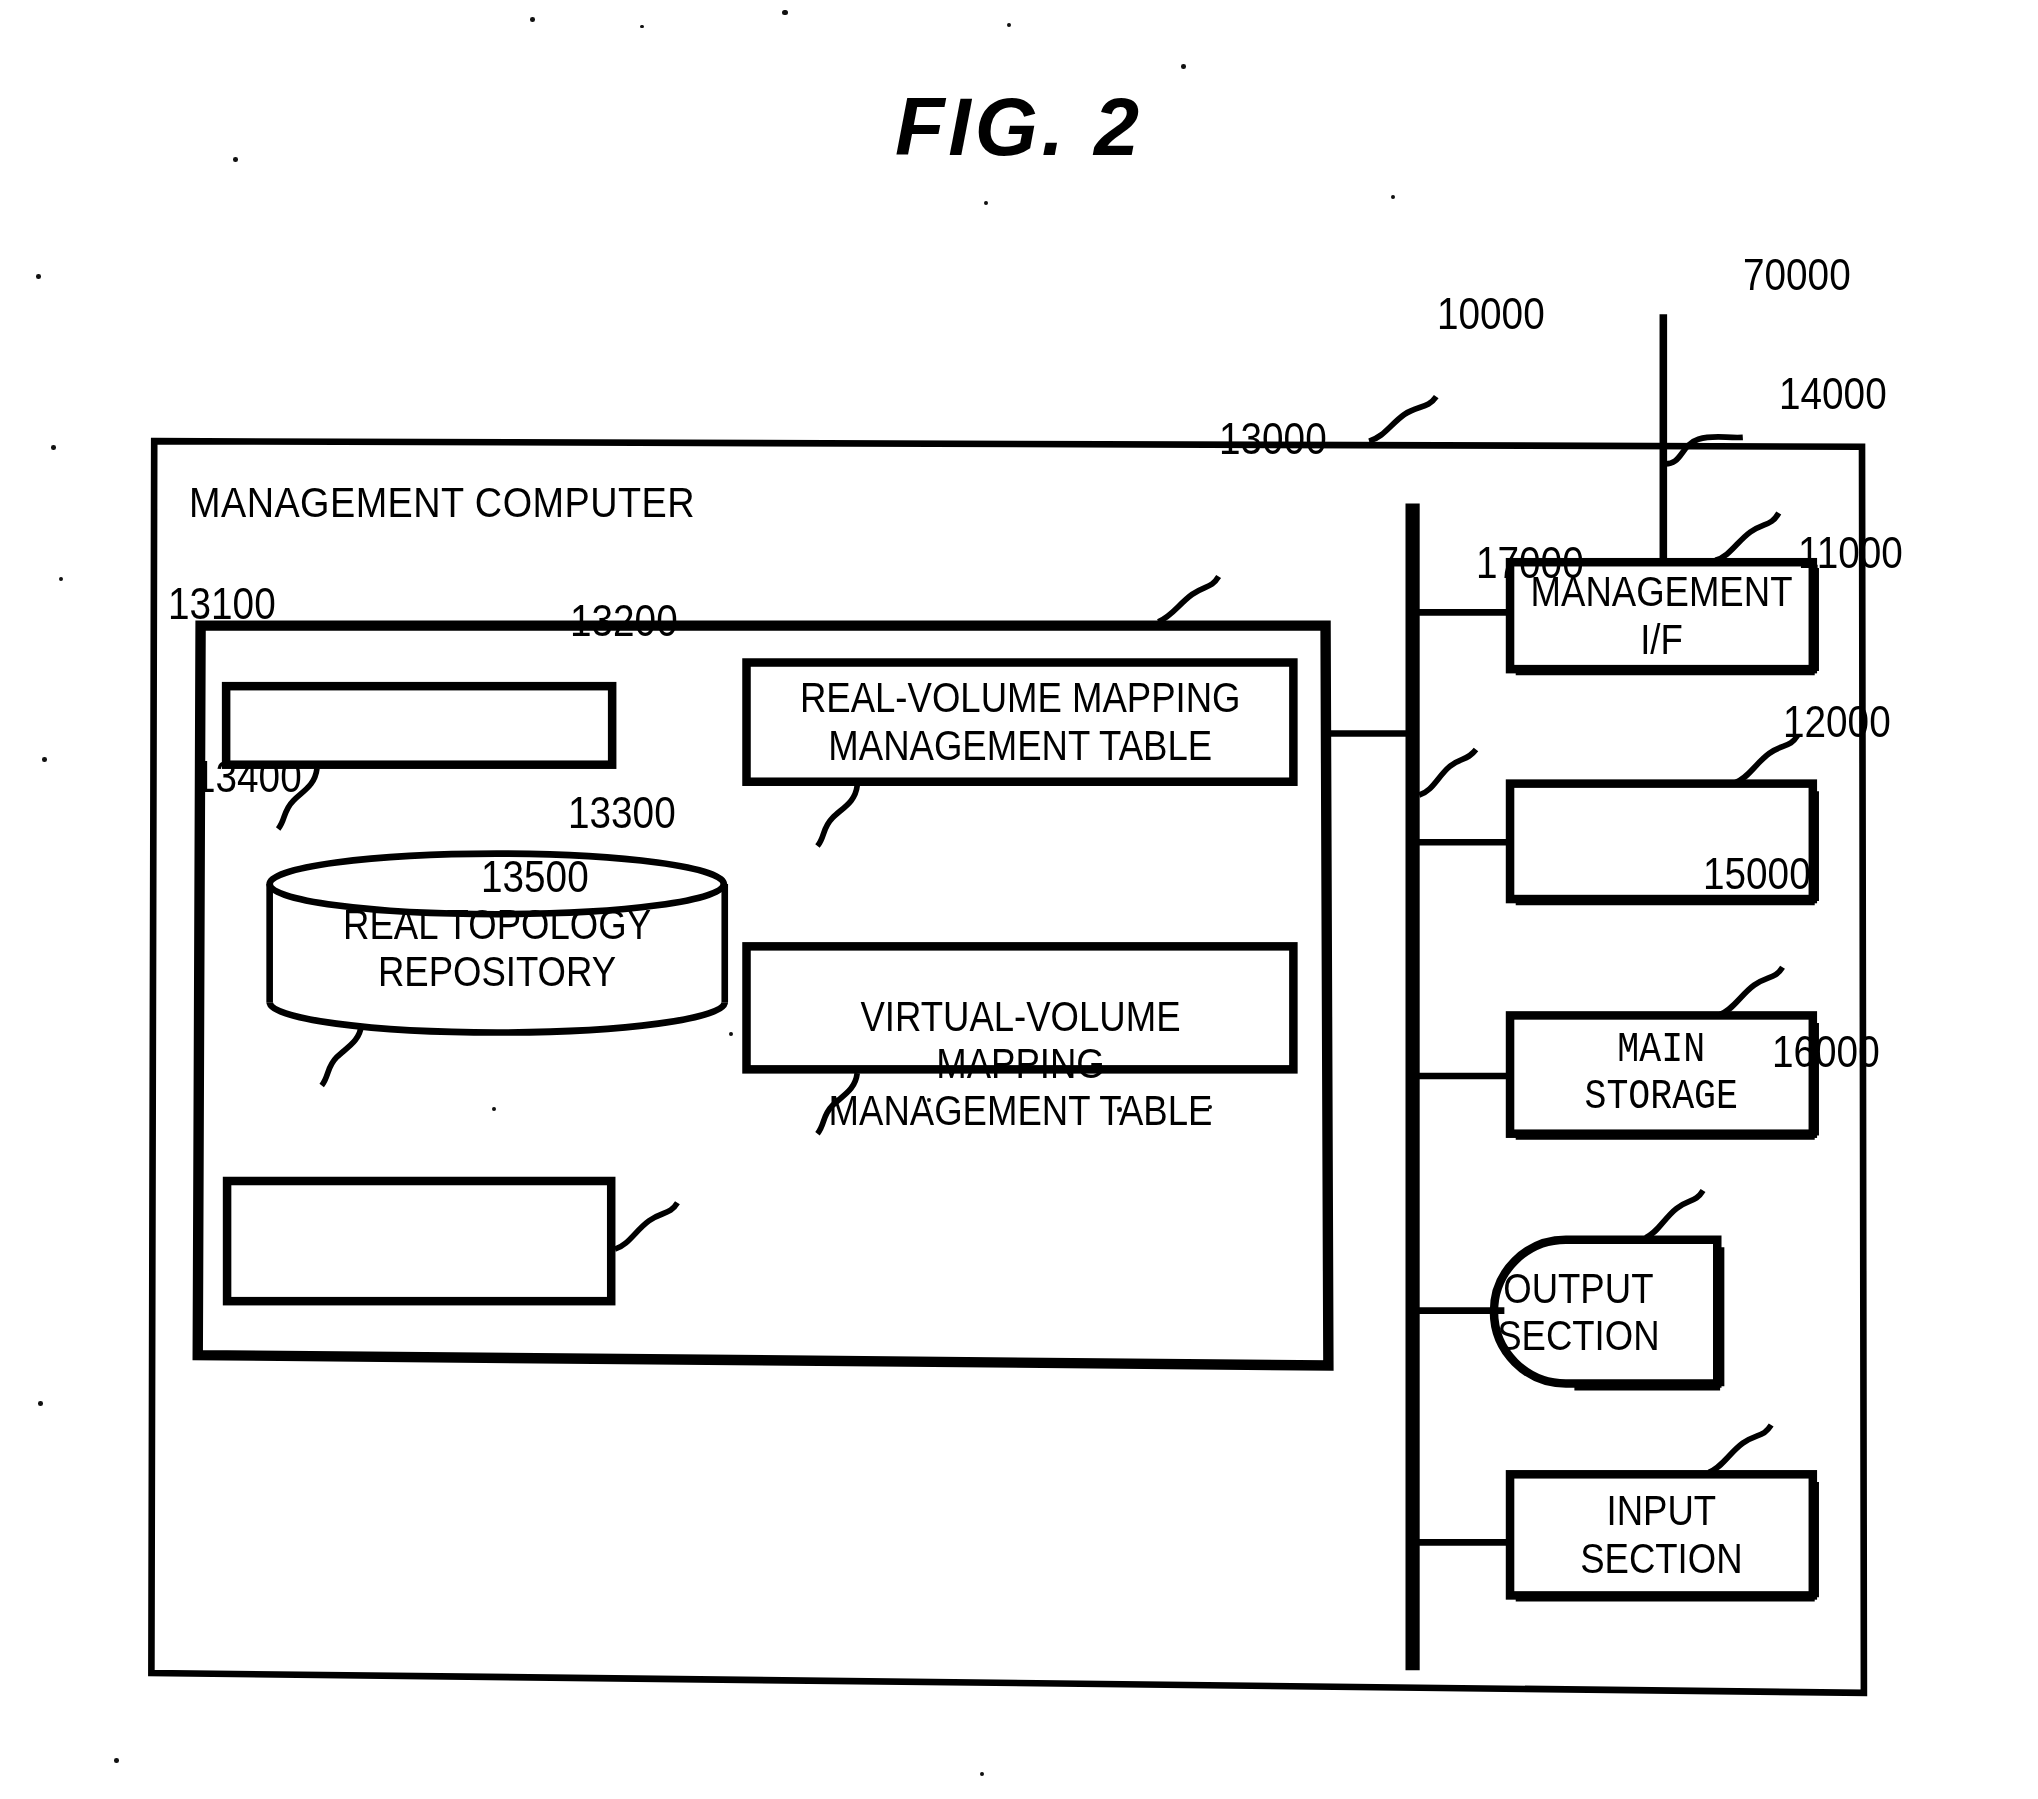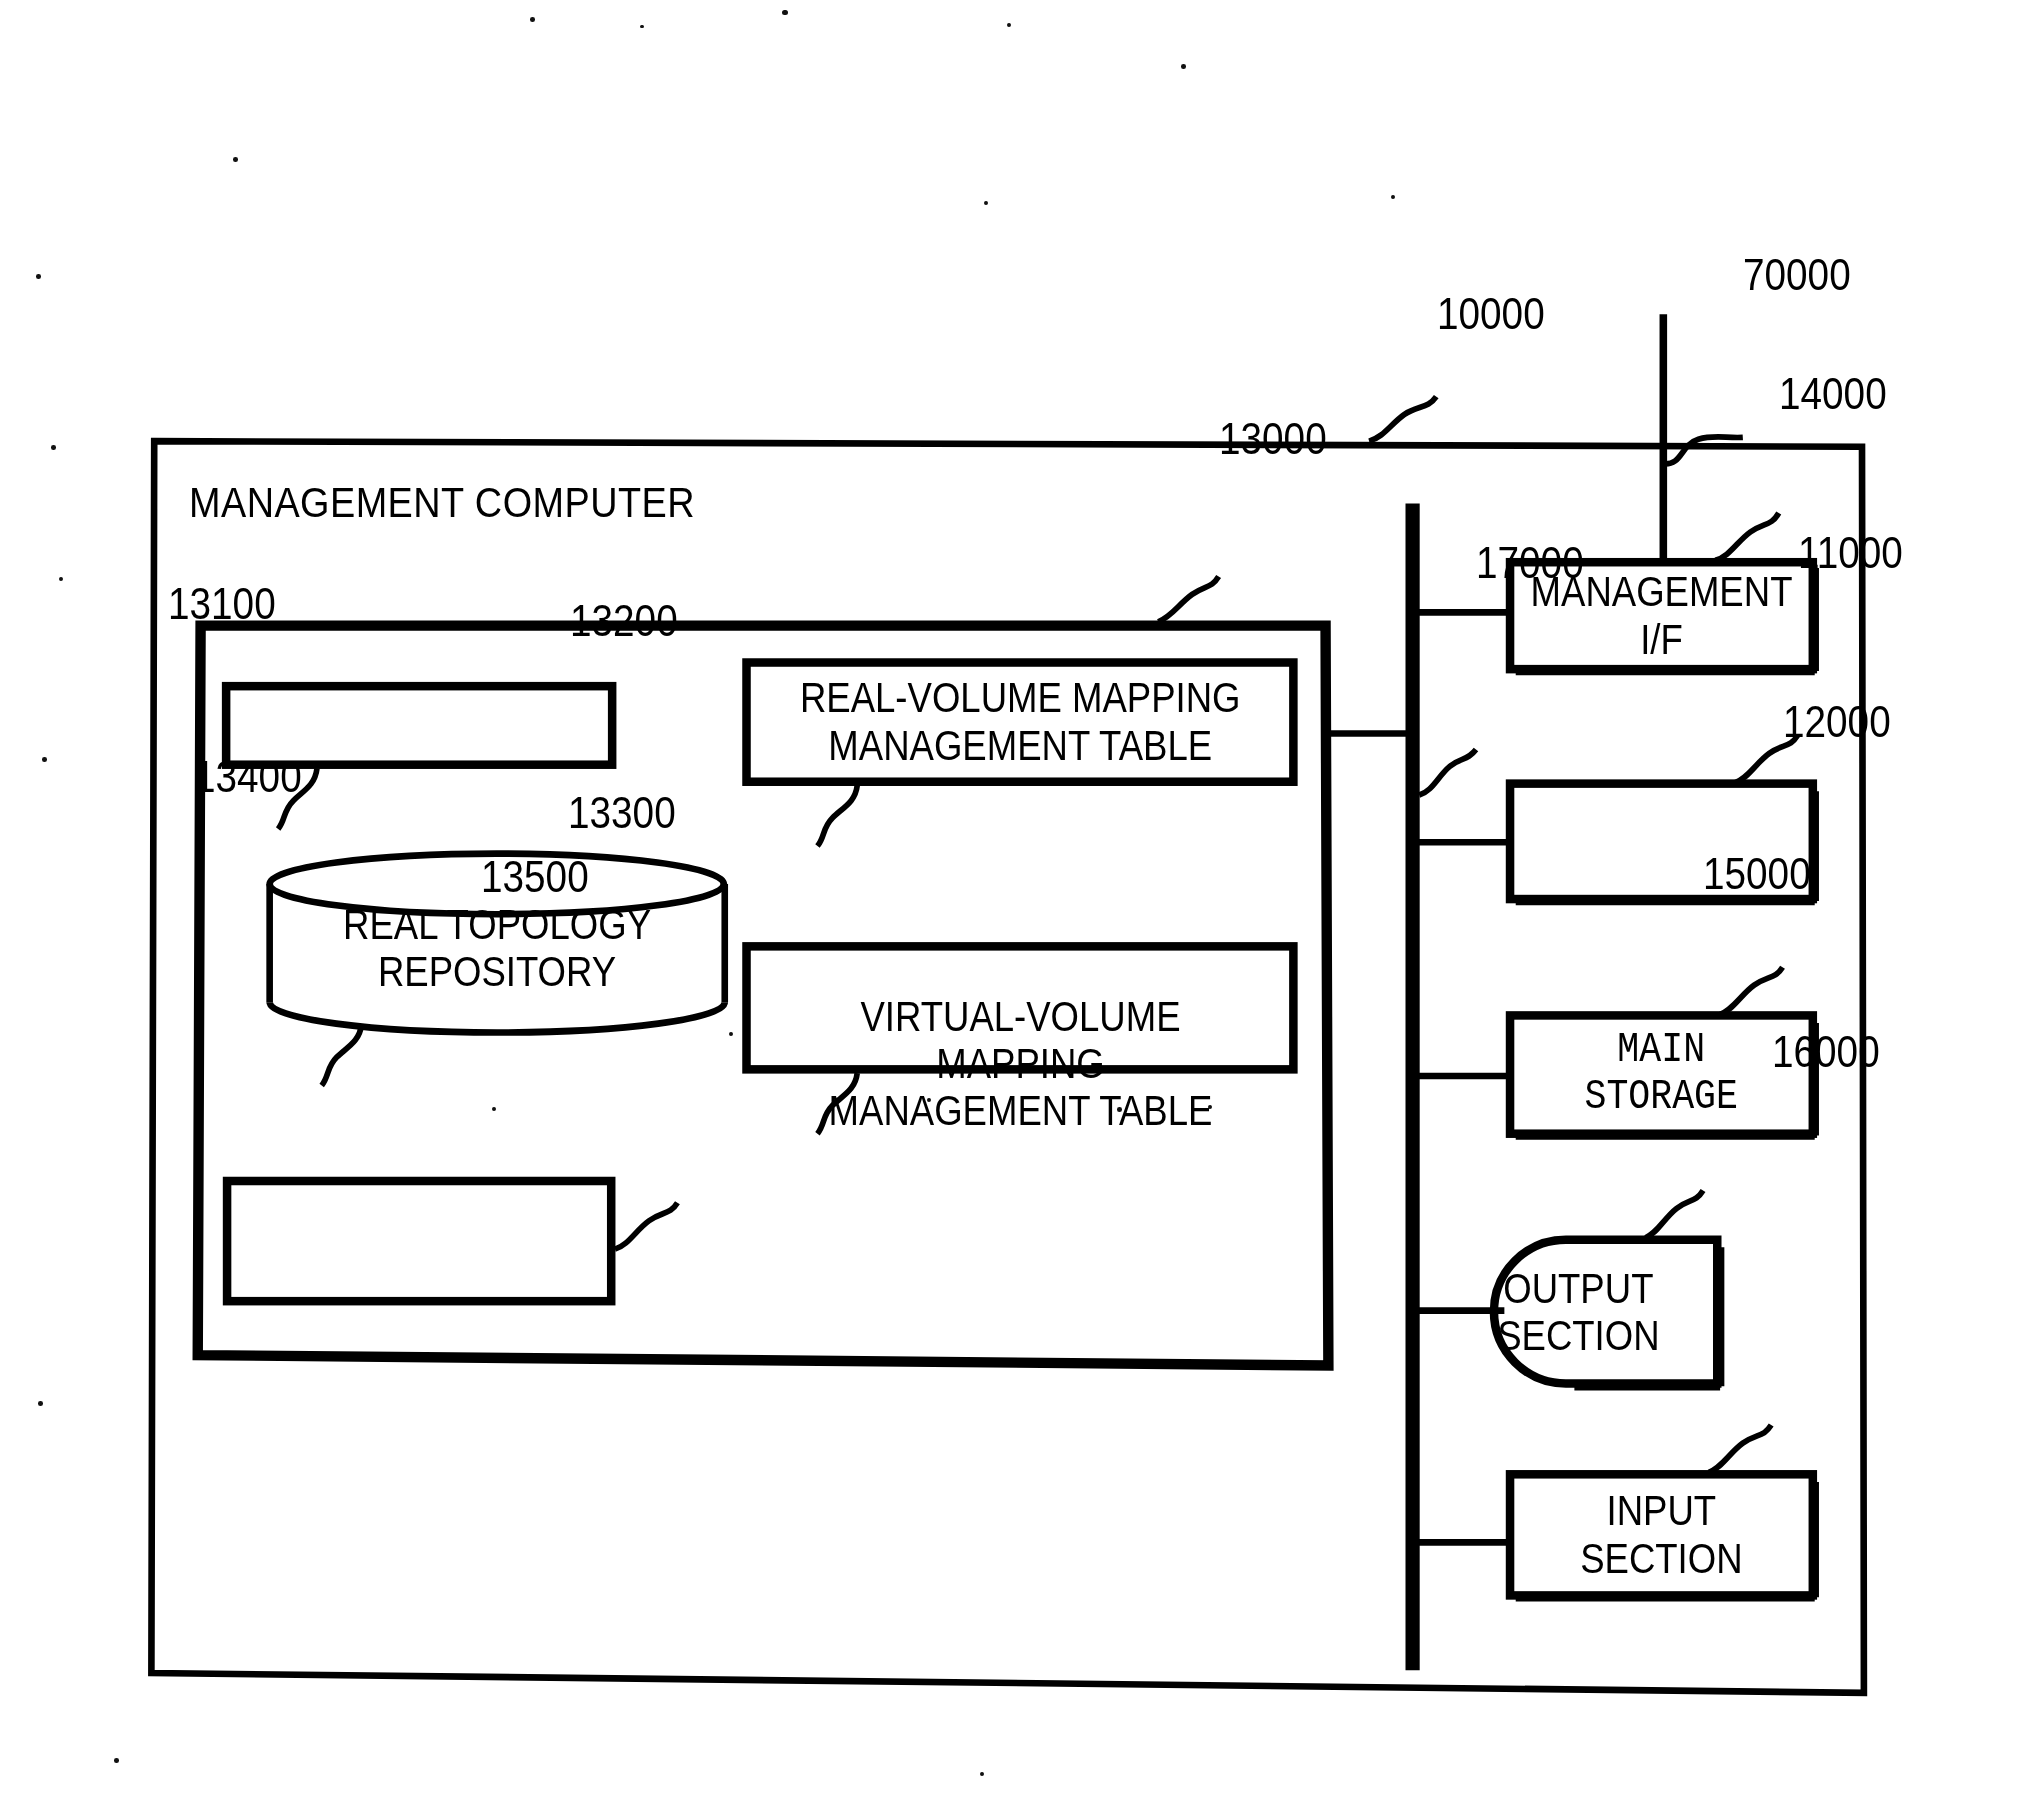--- a/index.html
+++ b/index.html
@@ -79,20 +79,21 @@
     position: absolute;
     background: #111;
     border-radius: 50%;
   }
 </style>
 </head>
 <body>
 
 <div id="page">
 
+  <div id="fig-title">FIG. 2</div>
 
   <svg id="art" viewBox="0 0 2154 1902" width="2038" height="1800" xmlns="http://www.w3.org/2000/svg">
     <g fill="none" stroke="#000000" stroke-linecap="butt" stroke-linejoin="miter">
 
       <path d="M 163,466 L 1968,472 L 1970,1789 L 160,1768 Z" stroke-width="7"></path>
 
       <path d="M 1758,332 L 1758,594" stroke-width="8"></path>
 
       <path d="M 1493,532 L 1493,1765" stroke-width="15"></path>
 

